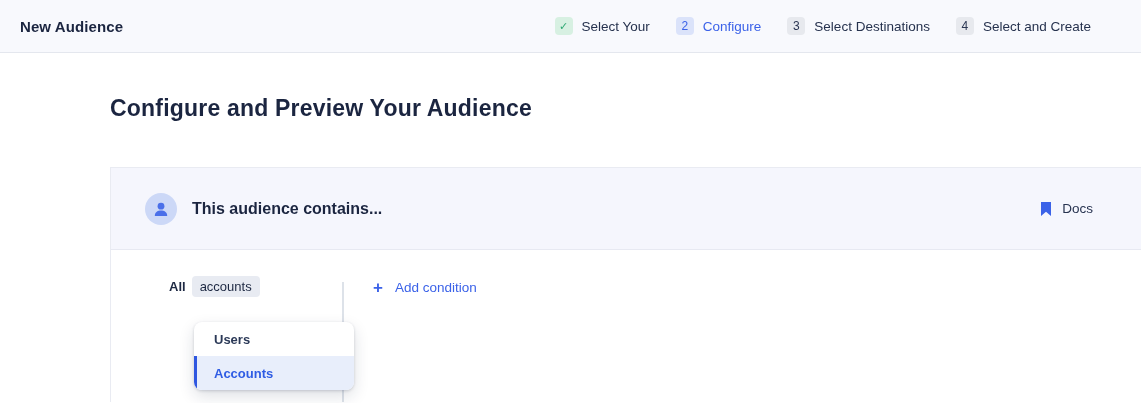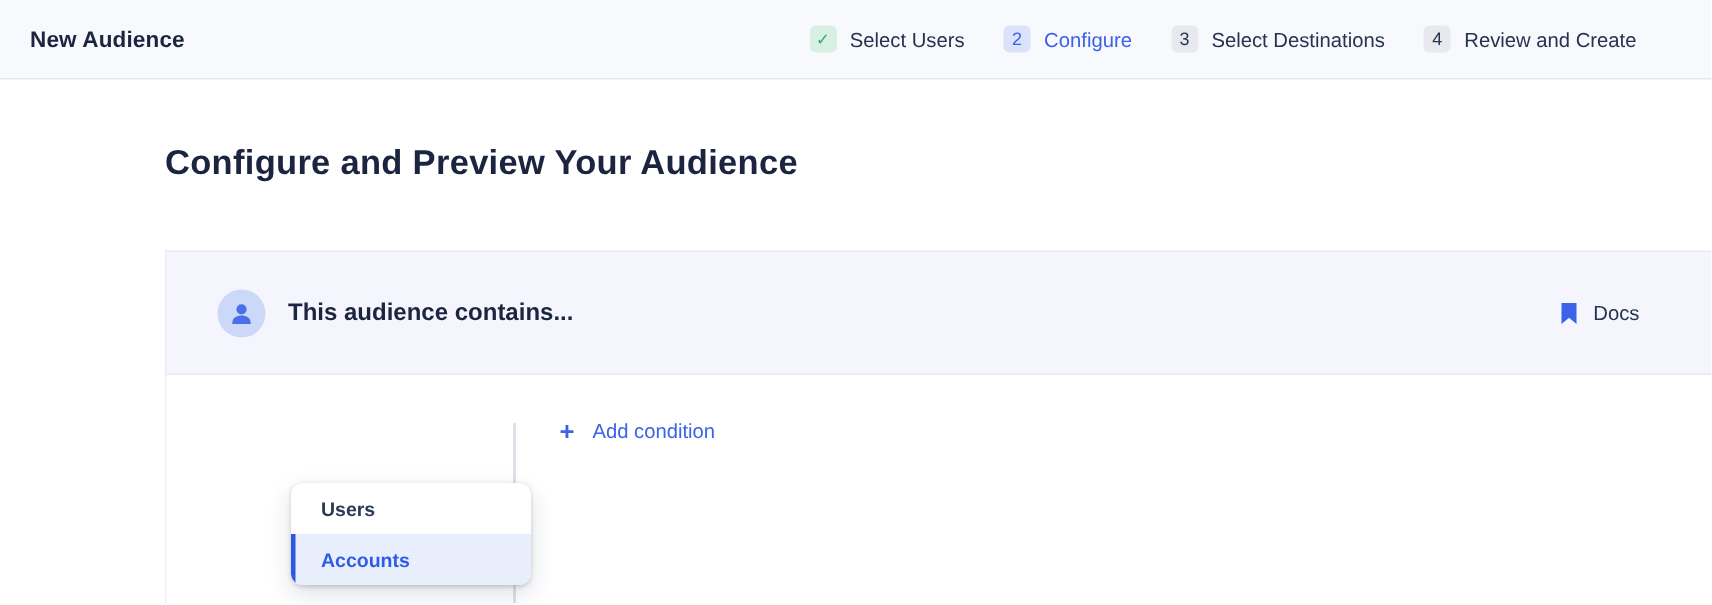--- a/index.html
+++ b/index.html
@@ -189,33 +189,33 @@
 </style>
 </head>
 <body>
 
 <div class="topbar">
   <div class="topbar-title">New Audience</div>
 
   <div class="stepper">
     <div class="step">
       <span class="step-badge done">✓</span>
-      <span class="step-label">Select Users</span>
+      <span class="step-label">Select Your</span>
     </div>
     <div class="step active">
       <span class="step-badge active">2</span>
       <span class="step-label">Configure</span>
     </div>
     <div class="step">
       <span class="step-badge pending">3</span>
       <span class="step-label">Select Destinations</span>
     </div>
     <div class="step">
       <span class="step-badge pending">4</span>
-      <span class="step-label">Review and Create</span>
+      <span class="step-label">Select and Create</span>
     </div>
   </div>
 </div>
 
 <div class="main">
   <h1 class="page-heading">Configure and Preview Your Audience</h1>
 
   <div class="panel">
     <div class="panel-header">
       <span class="avatar">
@@ -230,20 +230,24 @@
         <svg width="12" height="16" viewBox="0 0 12 16">
           <path d="M1 1 h10 v14 l-5 -4.2 l-5 4.2 Z" fill="#3b62e8"></path>
         </svg>
         <span class="docs-label">Docs</span>
       </span>
     </div>
 
     <div class="panel-body">
       <div class="tree-divider"></div>
 
+      <div class="condition-row">
+        <span class="condition-prefix">All</span>
+        <span class="entity-pill">accounts</span>
+      </div>
 
       <div class="add-condition">
         <span class="plus-icon">+</span>
         <span>Add condition</span>
       </div>
 
       <div class="dropdown">
         <div class="dropdown-item">Users</div>
         <div class="dropdown-item selected">Accounts</div>
       </div>

